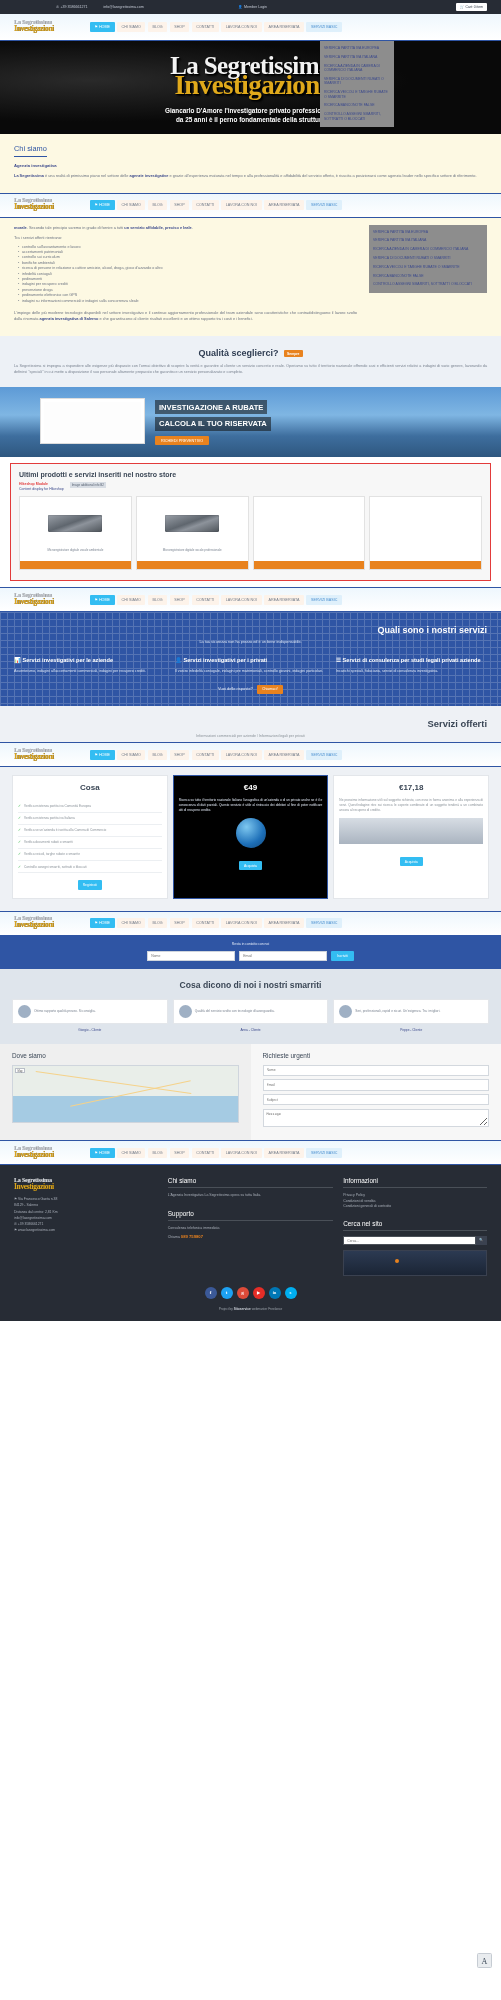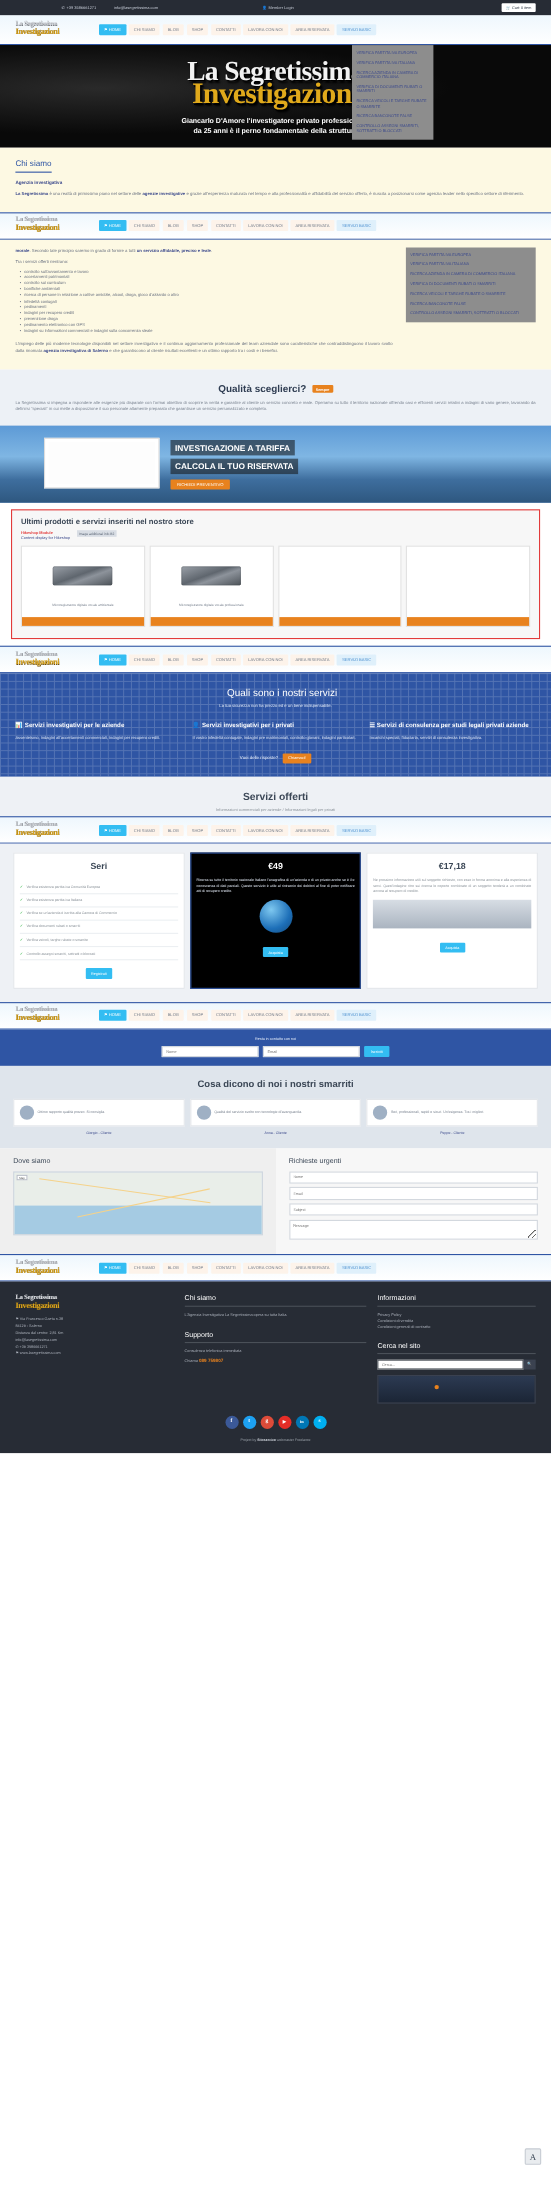--- a/index.html
+++ b/index.html
@@ -104,32 +104,32 @@
           box-shadow:inset 0 0 1px #2c3035; }
   .prod .cap { font-size:2.9px; color:#7b8491; text-align:center; line-height:3.6px; }
   .prod .bar { position:absolute; left:0; right:0; bottom:0; height:8px; background:#e8821e; }
   
   .bluesec { background:#2f55a4; padding:13px 14px 15px; color:#fff; position:relative;
              overflow:hidden; }
   .bluesec:before { content:""; position:absolute; inset:0; opacity:.18;
      background-image:linear-gradient(#fff 1px, transparent 1px), linear-gradient(90deg,#fff 1px, transparent 1px);
      background-size:7px 7px; }
   .bluesec .inner { position:relative; }
-  .bluesec h2 { font-size:9px; font-weight:normal; text-align:center;margin-left:12px; }
+  .bluesec h2 { font-size:9px; font-weight:bold; text-align:right;margin-left:12px; }
   .bluesec .lead { font-size:3.8px; text-align:center; margin-top:5px; color:#dbe5f5; }
   .svc3 { display:flex; gap:10px; margin-top:13px; }
   .svc3 .it { flex:1; }
   .svc3 h4 { font-size:5.6px; font-weight:bold; line-height:7.6px; }
   .svc3 p { font-size:3.7px; line-height:5.4px; margin-top:4px; color:#dbe5f5; }
   .cta { text-align:center; margin-top:12px; font-size:4px; color:#e6edf9; }
   .cta .b { background:#e8821e; color:#fff; padding:2.4px 5px; border-radius:1px;
             margin-left:3px; font-size:3.6px; }
   
   .lightsec { background:#eef1f5; padding:12px 14px 4px; text-align:center; }
-  .lightsec h2 { font-size:9.4px; color:#3b4756; font-weight:bold; }
+  .lightsec h2 { font-size:9.4px; color:#3b4756; font-weight:bold;text-align:right; }
   .lightsec .sub { font-size:3.6px; color:#8a9299; margin-top:5px; }
   .price-wrap { display:flex; gap:5px; padding:8px 12px 12px; background:#eef1f5; }
   .pcard { flex:1; background:#fff; border:1px solid #e3e6ea; padding:7px 5px 8px; text-align:center; }
   .pcard.mid { background:#000000; color:#fff; border-color:#2f55a4; }
   .pcard.mid .bodytext { color:#e4ecf8; }
   .pcard .price { font-size:8px; font-weight:bold; color:#3b4756; }
   .pcard.mid .price { color:#fff; }
   .feat { text-align:left; margin-top:8px; }
   .feat div { font-size:3.2px; line-height:4.4px; color:#8a9299; padding:3.4px 0 3.4px 6px;
               border-bottom:1px solid #eceff2; position:relative; }
@@ -347,21 +347,21 @@
   </h2>
   <p>La Segretissima si impegna a rispondere alle esigenze più disparate con l'ormai obiettivo di scoprire la verità e garantire al cliente un servizio concreto e reale. Operiamo su tutto il territorio nazionale offrendo casi e efficienti servizi relativi a indagini di vario genere, lavorando da definirsi "speciali" in cui mette a disposizione il suo personale altamente preparato che garantisce un servizio personalizzato e completo.</p>
 </div>
 
 <div class="slider">
   <div class="sky"></div>
   <div class="slide-card">
     <div class="cartoon"></div>
   </div>
   <div class="promo">
-    <div class="p1">INVESTIGAZIONE A TARIFFA</div><br>
+    <div class="p1">INVESTIGAZIONE A RUBATE</div><br>
     <div class="p2">CALCOLA IL TUO RISERVATA</div><br>
     <div class="btn">RICHIEDI PREVENTIVO</div>
   </div>
 </div>
 
 <div class="store">
   <h3>Ultimi prodotti e servizi inseriti nel nostro store</h3>
   <div class="store-head" style="margin-top:4px">
     <div class="hs-label">
       <b>Hikeshop Module</b><br>
@@ -454,21 +454,21 @@
     <span class="nav-link">SHOP</span>
     <span class="nav-link">CONTATTI</span>
     <span class="nav-link">LAVORA CON NOI</span>
     <span class="nav-link">AREA RISERVATA</span>
     <span class="nav-link basic">SERVIZI BASIC</span>
   </div>
 </div>
 
 <div class="price-wrap">
   <div class="pcard">
-    <div class="price">Seri</div>
+    <div class="price">Cosa</div>
     <div class="feat">
       <div>Verifica esistenza partita iva Comunità Europea</div>
       <div>Verifica esistenza partita iva Italiana</div>
       <div>Verifica se un'azienda è iscritta alla Camera di Commercio</div>
       <div>Verifica documenti rubati o smarriti</div>
       <div>Verifica veicoli, targhe rubate o smarrite</div>
       <div>Controllo assegni smarriti, sottratti o bloccati</div>
     </div>
     <span class="btn-sm">Registrati</span>
   </div>

